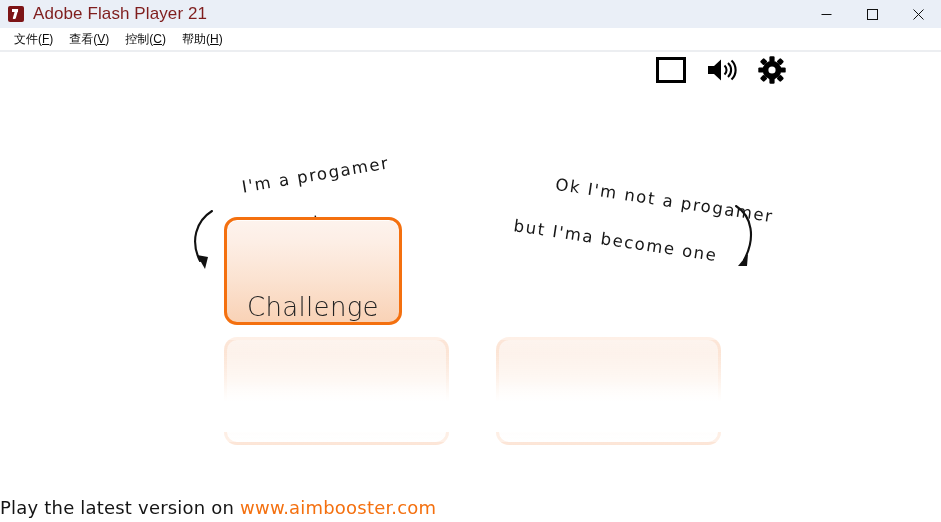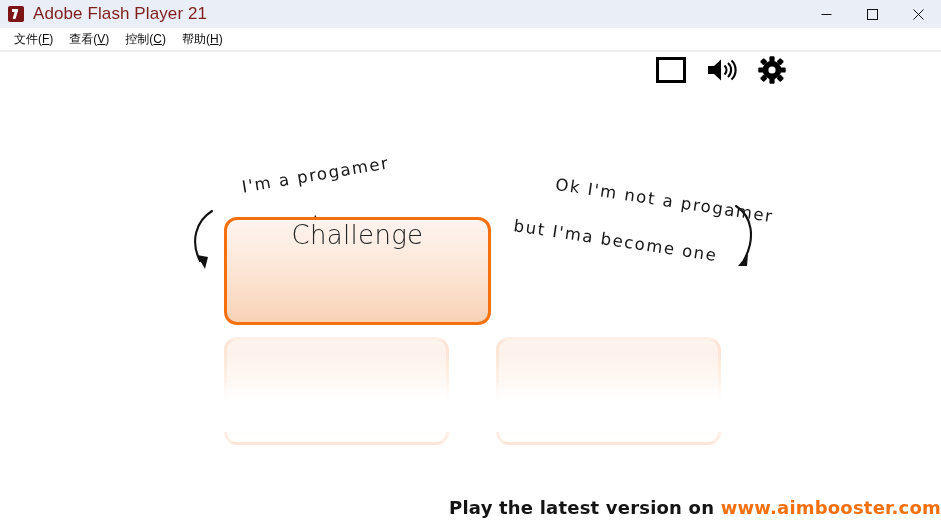--- a/index.html
+++ b/index.html
@@ -151,27 +151,27 @@
   }
   #note-right .l2 { display: block; padding-left: 6px; }
 
   .arrow-svg { position: absolute; }
   #arrow-left  { left: 178px; top: 155px; }
   #arrow-right { left: 706px; top: 150px; }
 
   
   .flash-btn {
     position: absolute;
-    width: 267px;
+    width: 178px;
     height: 108px;
     border: 3px solid #f4700f;
     border-radius: 13px;
     background: linear-gradient(to bottom, #fdf3ed 0%, #fdeee5 22%, #fbe2d0 60%, #f9d2b6 100%);
     display: flex;
-    align-items: flex-start;
+    align-items: flex-end;
     justify-content: center;
     box-shadow: inset 0 1px 0 rgba(255,255,255,0.8);
   }
   .flash-btn .label {
     font-family: "DejaVu Sans", sans-serif;
     font-weight: 300;
     font-size: 26px;
     color: #232323;
     letter-spacing: 0.3px;
   }
@@ -196,23 +196,23 @@
     width: 941px; height: 80px;
     background: linear-gradient(to bottom, rgba(255,255,255,0) 0%, #ffffff 62%);
     pointer-events: none;
   }
 
   
   #footer {
     position: absolute;
     left: 0; bottom: 4px;
     width: 941px;
-    text-align: right;
+    text-align: left;
     font-family: "DejaVu Sans", sans-serif;
-    font-weight: 700;
+    font-weight: 400;
     font-size: 18px;
     color: #141414;
     letter-spacing: 0.2px;
   }
   #footer-link { color: #f4700f; }
 </style>
 </head>
 <body>
 
 <div id="app">

